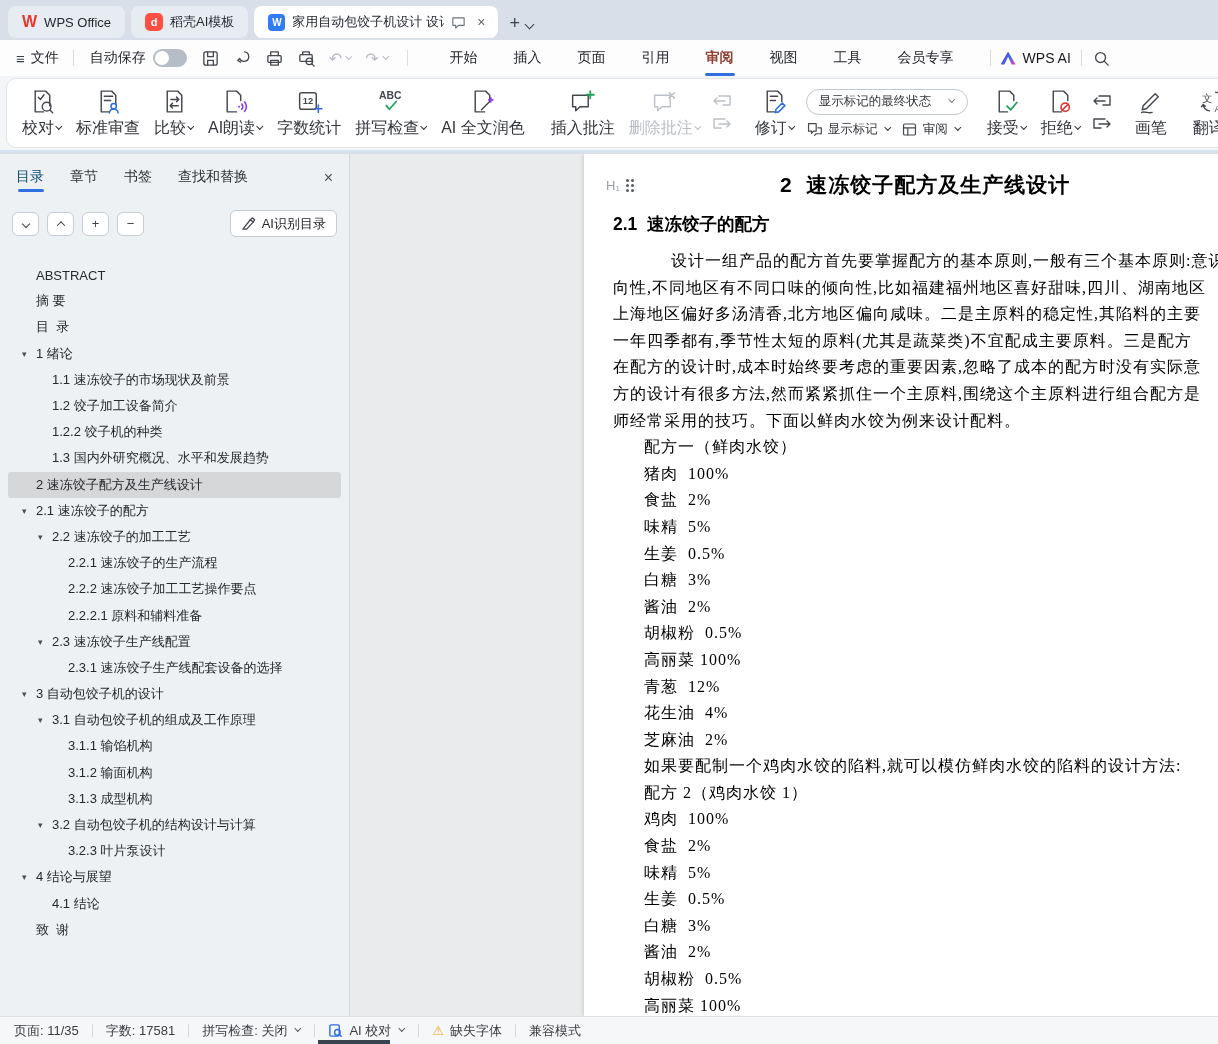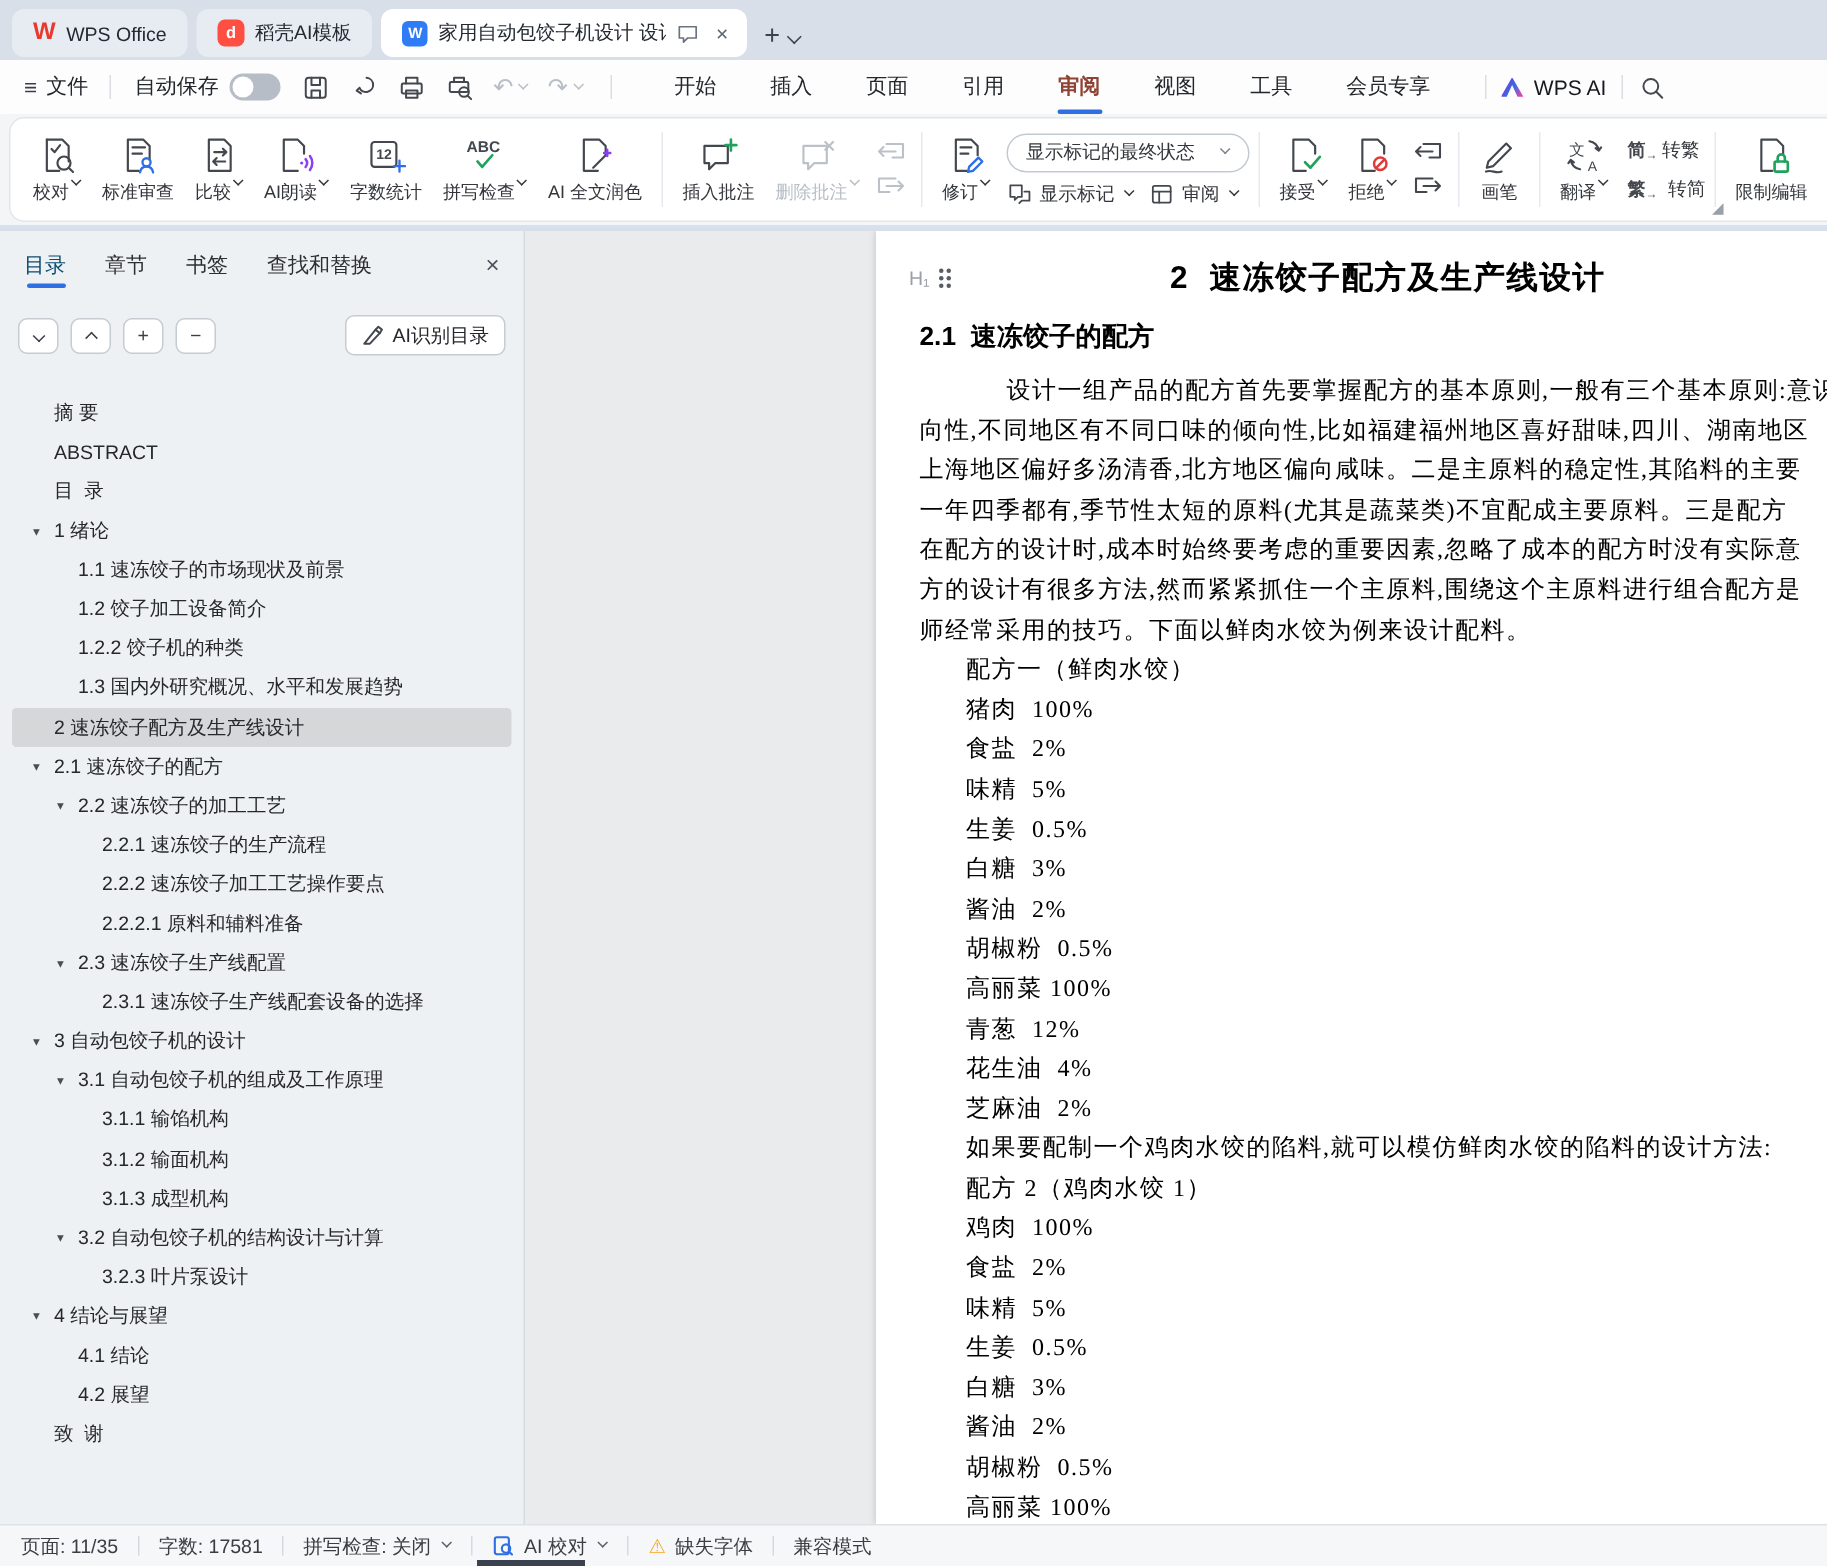--- a/index.html
+++ b/index.html
@@ -40,21 +40,21 @@
   .mtab.active::after { content:''; position:absolute; left:50%; transform:translateX(-50%); bottom:-1px; width:30px; height:3px; border-radius:2px; background:#2f6fe4; }
   .wpsai { display:flex; align-items:center; gap:7px; font-size:14px; color:#17191c; }
   .ai-mark { width:15px; height:13px; background:linear-gradient(120deg,#8a2be2 10%,#2f6fe4 50%,#ff3fa4 95%); clip-path:polygon(50% 0,100% 100%,74% 100%,50% 40%,26% 100%,0 100%); }
 
   
   .ribbon-outer { position:absolute; left:0; top:76px; width:100%; height:76px; background:#f3f5f7; border-bottom:2px solid #d4e2f3; }
   .ribbon { position:absolute; left:6px; top:2px; right:-40px; height:70px; background:#fff; border:1px solid #e2e6ea; border-radius:10px; display:flex; align-items:center; padding:0 8px; overflow:hidden; }
   .rgrp { display:flex; align-items:center; }
   .rdiv { width:1px; height:50px; background:#e6e9ed; margin:0 6px; }
   .rbtn { display:flex; flex-direction:column; align-items:center; justify-content:center; gap:3px; padding:4px 7px; border-radius:6px; }
-  .rbtn .rlb { font-size:12px; color:#33363b; display:flex; align-items:flex-start; white-space:nowrap; }
+  .rbtn .rlb { font-size:16px; color:#33363b; display:flex; align-items:center; white-space:nowrap; }
   .rbtn.disabled .rlb, .rbtn.disabled svg { color:#b9bec6; }
   .ric { width:27px; height:27px; }
   .st { stroke:#44484e; stroke-width:1.4; fill:none; stroke-linecap:round; stroke-linejoin:round; }
   .stg { stroke:#1fa35c; stroke-width:1.7; fill:none; stroke-linecap:round; stroke-linejoin:round; }
   .stb { stroke:#2f6fe4; stroke-width:1.5; fill:none; stroke-linecap:round; stroke-linejoin:round; }
   .str { stroke:#e23b3b; stroke-width:1.6; fill:none; stroke-linecap:round; }
   .stp { stroke:#8b3ff2; stroke-width:1.6; fill:none; stroke-linecap:round; }
   .dis .st { stroke:#bcc1c8; }
   .navcol { display:flex; flex-direction:column; gap:6px; margin:0 3px; }
   .markup-col { display:flex; flex-direction:column; gap:6px; margin-left:4px; }
@@ -457,22 +457,22 @@
         <span class="sq-btn">−</span>
         <span class="ai-toc-btn">
           <svg width="15" height="15" viewBox="0 0 16 16">
               <path d="m2 14 8-10 3 2.5L6 14z" class="st"></path>
               <path d="m10 4 2-2 2.5 2L13 6.5" class="st"></path>
             </svg>
           <span>AI识别目录</span>
         </span>
       </div>
       <div class="toc-list">
+          <div class="toc-row toc-ind0">ABSTRACT</div>
           <div class="toc-row toc-ind0">摘 要</div>
-          <div class="toc-row toc-ind0">ABSTRACT</div>
           <div class="toc-row toc-ind0">目  录</div>
           <div class="toc-row toc-ind0"><span class="tri">▾</span>1 绪论</div>
           <div class="toc-row toc-ind1">1.1 速冻饺子的市场现状及前景</div>
           <div class="toc-row toc-ind1">1.2 饺子加工设备简介</div>
           <div class="toc-row toc-ind1">1.2.2 饺子机的种类</div>
           <div class="toc-row toc-ind1">1.3 国内外研究概况、水平和发展趋势</div>
           <div class="toc-row toc-ind0 sel">2 速冻饺子配方及生产线设计</div>
           <div class="toc-row toc-ind0"><span class="tri">▾</span>2.1 速冻饺子的配方</div>
           <div class="toc-row toc-ind1"><span class="tri">▾</span>2.2 速冻饺子的加工工艺</div>
           <div class="toc-row toc-ind2">2.2.1 速冻饺子的生产流程</div>
@@ -482,21 +482,20 @@
           <div class="toc-row toc-ind2">2.3.1 速冻饺子生产线配套设备的选择</div>
           <div class="toc-row toc-ind0"><span class="tri">▾</span>3 自动包饺子机的设计</div>
           <div class="toc-row toc-ind1"><span class="tri">▾</span>3.1 自动包饺子机的组成及工作原理</div>
           <div class="toc-row toc-ind2">3.1.1 输馅机构</div>
           <div class="toc-row toc-ind2">3.1.2 输面机构</div>
           <div class="toc-row toc-ind2">3.1.3 成型机构</div>
           <div class="toc-row toc-ind1"><span class="tri">▾</span>3.2 自动包饺子机的结构设计与计算</div>
           <div class="toc-row toc-ind2">3.2.3 叶片泵设计</div>
           <div class="toc-row toc-ind0"><span class="tri">▾</span>4 结论与展望</div>
           <div class="toc-row toc-ind1">4.1 结论</div>
-          <div class="toc-row toc-ind1">4.2 展望</div>
           <div class="toc-row toc-ind0">致  谢</div>
         </div>
     </div>
 
     <div class="docarea">
       <div class="page">
         <div class="h1badge">
           <span>H₁</span>
           <span class="dots">
               <i></i>

